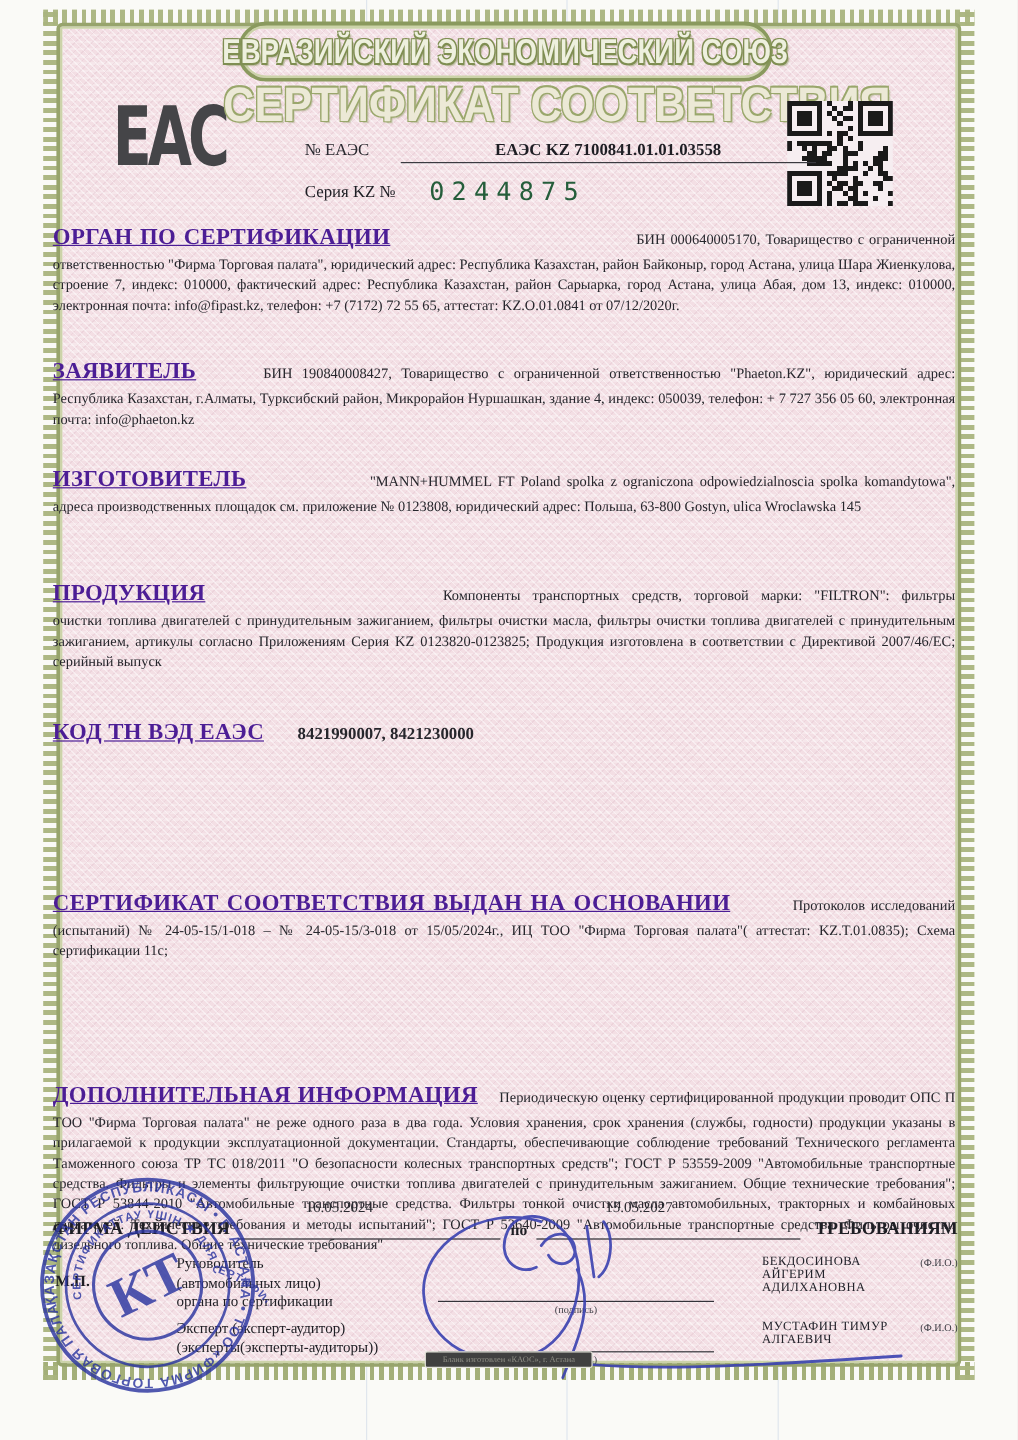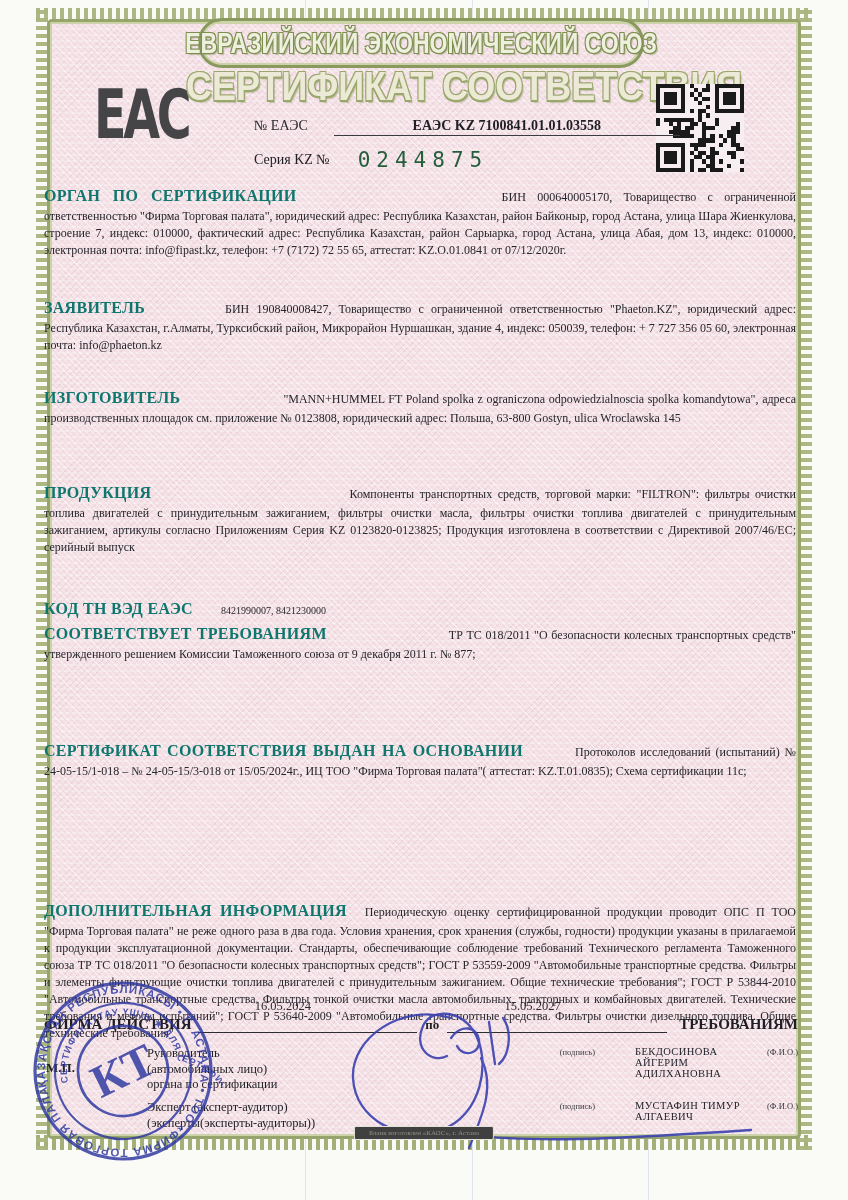--- a/index.html
+++ b/index.html
@@ -36,36 +36,36 @@
   .numrow{position:absolute;left:218px;top:110px;z-index:4;font-size:14px;}
   .numrow .lbl{color:#2a2a30;}
   .numrow .val{font-weight:bold;margin-left:26px;display:inline-block;min-width:330px;text-align:center;
      border-bottom:1.5px solid #3a3a40;padding:0 8px 1px 8px;}
   .serrow{position:absolute;left:218px;top:140px;z-index:4;font-size:14px;}
   .serrow .ser{font-family:"DejaVu Sans Mono",monospace;font-size:21px;color:#14532d;letter-spacing:6px;
      margin-left:28px;vertical-align:-3px;opacity:.92;}
   
   .sec{position:absolute;left:8px;right:16px;margin:0;text-align:justify;font-size:12px;line-height:1.42;
      color:#26262c;z-index:4;}
-  .sec-h{font-weight:bold;font-size:16px;letter-spacing:.3px;color:#0f766e;white-space:nowrap;}
-  .g210{margin-right:205px;} .g75{margin-right:80px;} .g105{margin-right:103px;}
+  .sec-h{font-weight:bold;font-size:19px;letter-spacing:.3px;color:#4c1d95;white-space:nowrap;text-decoration:underline;}
+  .g210{margin-right:205px;} .g75{margin-right:56px;} .g105{margin-right:103px;}
   .g200{margin-right:198px;} .g30{margin-right:28px;} .g125{margin-right:122px;}
   .g55{margin-right:52px;} .g20{margin-right:18px;}
-  .code-val{font-weight:normal;font-size:10px;}
+  .code-val{font-weight:bold;font-size:14px;}
   
   .validity{position:absolute;left:8px;right:14px;top:1006px;display:flex;align-items:flex-end;z-index:5;}
   .v-label{font-weight:bold;font-size:15px;white-space:nowrap;}
   .v-line{flex:1;border-bottom:1.6px solid #2c2c32;height:18px;position:relative;margin:0 6px;}
   .v-date{position:absolute;top:-15px;left:26%;font-size:12.5px;color:#2a2a30;}
   .v-po{font-size:13px;font-weight:bold;padding:0 2px;}
   .v-incl{font-weight:bold;font-size:15px;white-space:nowrap;margin-left:6px;}
   
   .sigrow{position:absolute;left:8px;right:14px;display:flex;z-index:5;}
   .sig-left{width:218px;margin-left:103px;font-weight:normal;font-size:12.5px;line-height:1.25;}
-  .sig-mid{width:230px;display:flex;justify-content:flex-end;}
+  .sig-mid{width:230px;display:flex;flex-direction:column;justify-content:flex-end;}
   .sig-mid .line{border-bottom:1.3px solid #33333a;height:14px;}
   .sig-cap{font-size:8.5px;text-align:center;color:#3a3a42;padding-top:1px;}
   .sig-right{flex:1;margin-left:26px;display:flex;flex-direction:row;justify-content:flex-end;}
   .sig-name{font-size:10.5px;letter-spacing:.4px;text-align:left;padding-left:14px;color:#23232b;}
   .sig-right .line{border-bottom:1.2px solid #44444c;height:3px;}
   .mp{position:absolute;left:10px;top:1052px;font-weight:bold;font-size:13px;z-index:4;}
   
   .stamp{position:absolute;left:-8px;top:968px;z-index:6;opacity:.82;transform:rotate(-12deg);}
   .autograph{position:absolute;left:295px;top:990px;z-index:7;}
   .note{position:absolute;left:50%;top:1118px;transform:translateX(-50%);background:#404040;border-radius:2px;
@@ -228,23 +228,20 @@
   </p>
   <p class="sec" style="top:379px">
     <span class="sec-h g105">ИЗГОТОВИТЕЛЬ</span><span>"MANN+HUMMEL FT Poland spolka z ograniczona odpowiedzialnoscia spolka komandytowa", адреса производственных площадок см. приложение № 0123808, юридический адрес: Польша, 63-800 Gostyn, ulica Wroclawska 145</span>
   </p>
   <p class="sec" style="top:474px">
     <span class="sec-h g200">ПРОДУКЦИЯ</span><span>Компоненты транспортных средств, торговой марки: "FILTRON": фильтры очистки топлива двигателей с принудительным зажиганием, фильтры очистки масла, фильтры очистки топлива двигателей с принудительным зажиганием, артикулы согласно Приложениям Серия KZ 0123820-0123825; Продукция изготовлена в соответствии с Директивой 2007/46/ЕС; серийный выпуск</span>
   </p>
   <p class="sec" style="top:590px">
     <span class="sec-h g30">КОД ТН ВЭД ЕАЭС</span><span class="code-val">8421990007, 8421230000</span>
   </p>
-  <p class="sec" style="top:615px">
-    <span class="sec-h g125">СООТВЕТСТВУЕТ ТРЕБОВАНИЯМ</span><span>ТР ТС 018/2011 "О безопасности колесных транспортных средств" утвержденного решением Комиссии Таможенного союза от 9 декабря 2011 г. № 877;</span>
-  </p>
   <p class="sec" style="top:732px">
     <span class="sec-h g55">СЕРТИФИКАТ СООТВЕТСТВИЯ ВЫДАН НА ОСНОВАНИИ</span><span>Протоколов исследований (испытаний) № 24-05-15/1-018 – № 24-05-15/3-018 от 15/05/2024г., ИЦ ТОО "Фирма Торговая палата"( аттестат: KZ.T.01.0835); Схема сертификации 11с;</span>
   </p>
   <p class="sec" style="top:892px">
     <span class="sec-h g20">ДОПОЛНИТЕЛЬНАЯ ИНФОРМАЦИЯ</span><span>Периодическую оценку сертифицированной продукции проводит ОПС П ТОО "Фирма Торговая палата" не реже одного раза в два года. Условия хранения, срок хранения (службы, годности) продукции указаны в прилагаемой к продукции эксплуатационной документации. Стандарты, обеспечивающие соблюдение требований Технического регламента Таможенного союза ТР ТС 018/2011 "О безопасности колесных транспортных средств"; ГОСТ Р 53559-2009 "Автомобильные транспортные средства. Фильтры и элементы фильтрующие очистки топлива двигателей с принудительным зажиганием. Общие технические требования"; ГОСТ Р 53844-2010 "Автомобильные транспортные средства. Фильтры тонкой очистки масла автомобильных, тракторных и комбайновых двигателей. Технические требования и методы испытаний"; ГОСТ Р 53640-2009 "Автомобильные транспортные средства. Фильтры очистки дизельного топлива. Общие технические требования"</span>
   </p>
 
   <div class="validity">
     <span class="v-label">ФИРМА ДЕЙСТВИЯ</span>
     <span class="v-line">

